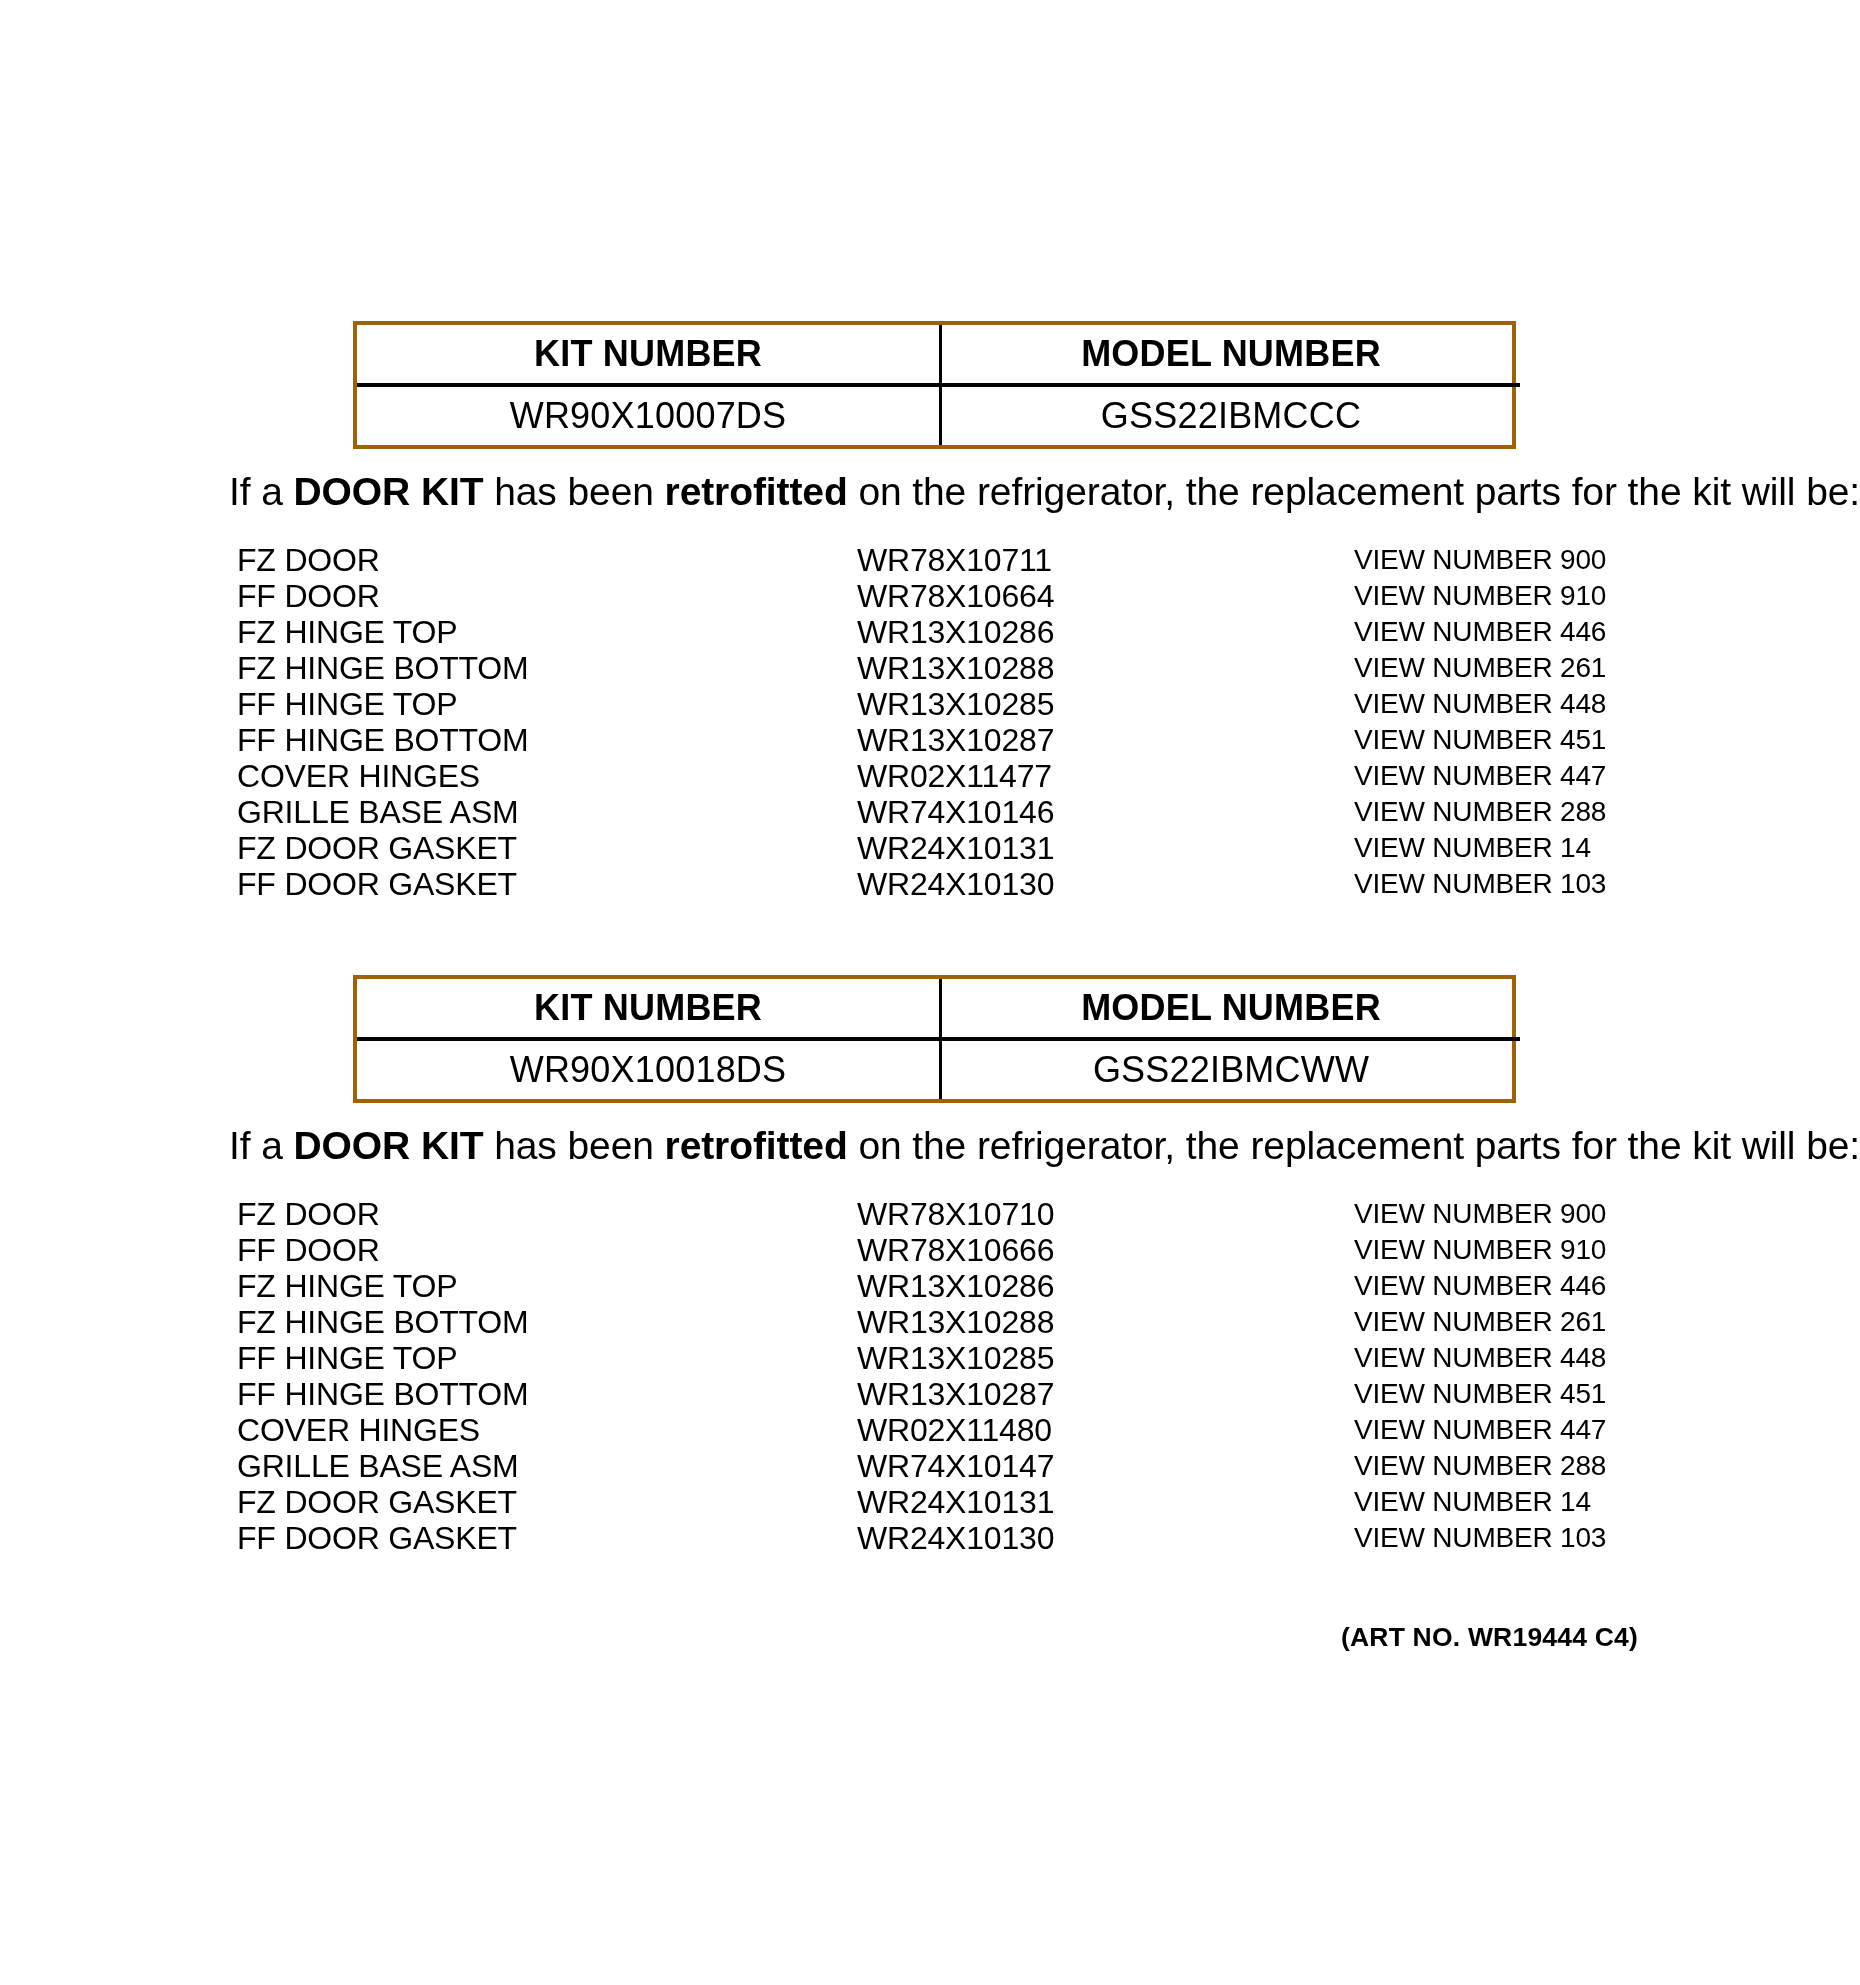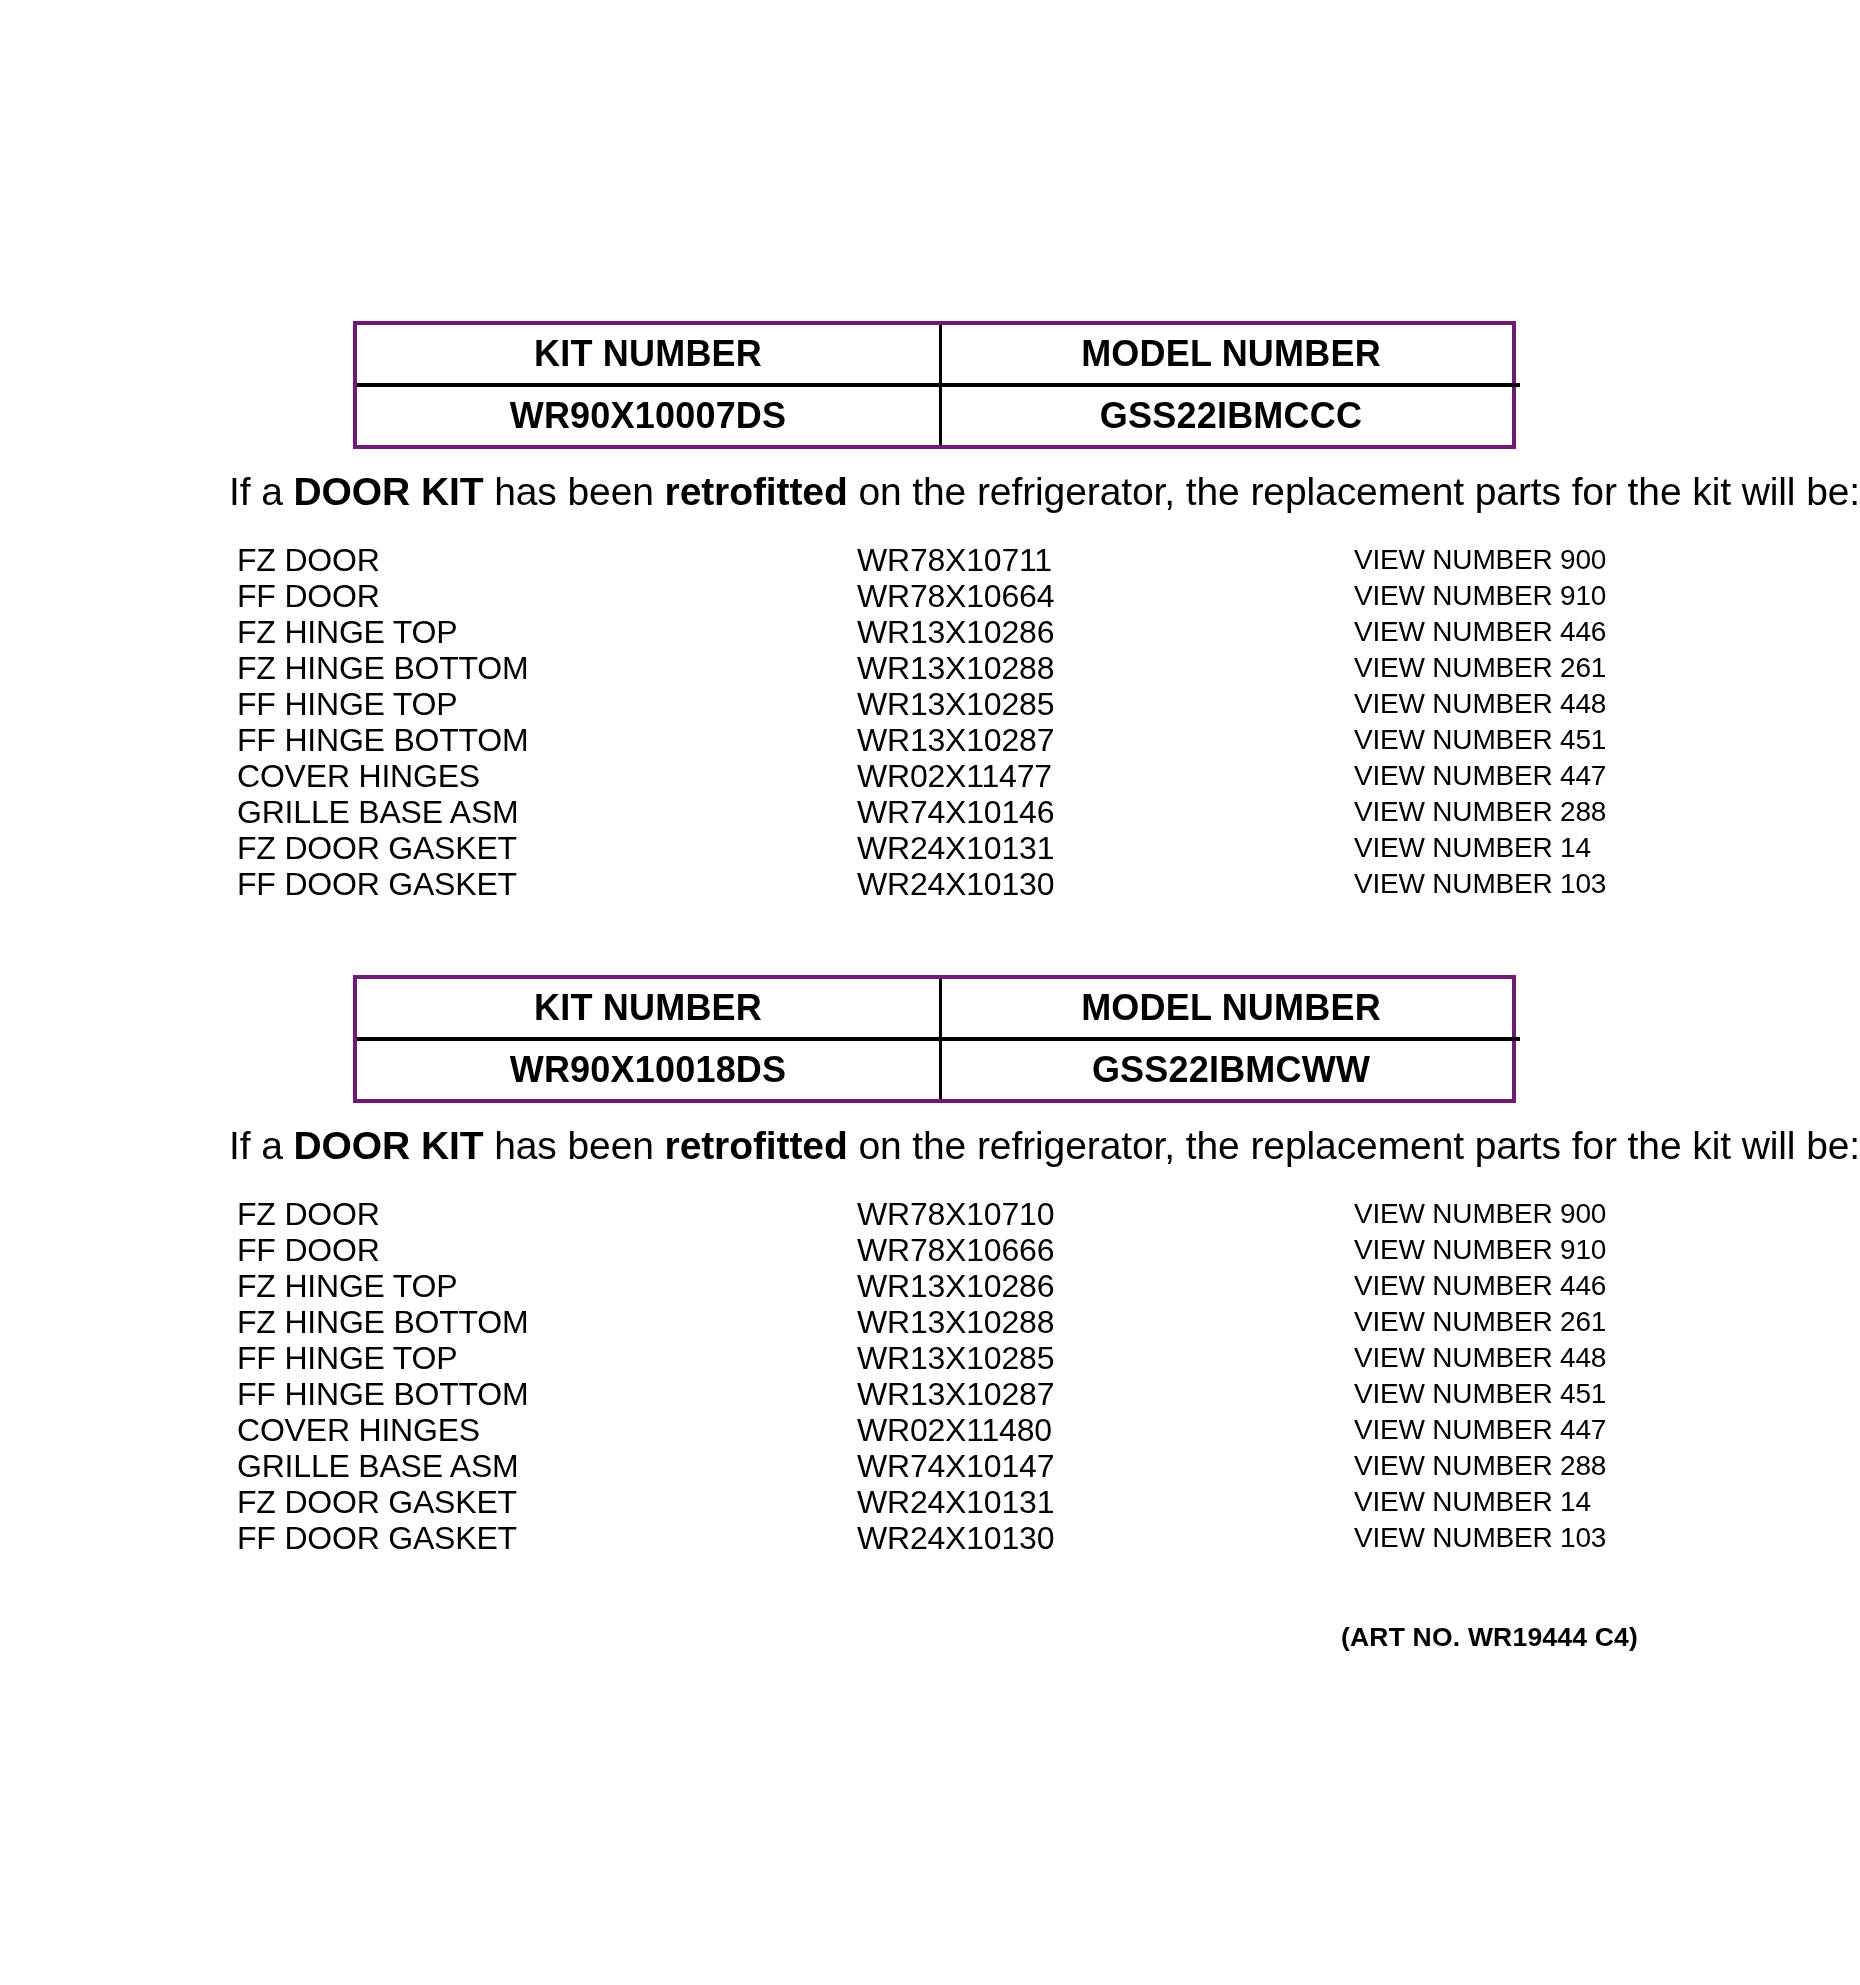--- a/index.html
+++ b/index.html
@@ -29,21 +29,21 @@
     width: 1861px;
   }
   .kit-section.section-1 { top: 321px; }
   .kit-section.section-2 { top: 975px; }
 
   
   .kit-table {
     position: relative;
     margin-left: 353px;
     width: 1163px;
-    border: 4px solid #701a75;
+    border: 4px solid #a16207;
     box-sizing: border-box;
     border-collapse: collapse;
     background: #fff;
   }
   .kit-table table {
     width: 100%;
     border-collapse: collapse;
     table-layout: fixed;
   }
   .kit-table th,
@@ -56,21 +56,21 @@
   .kit-table th {
     height: 58px;
     font-size: 36px;
     font-weight: bold;
     letter-spacing: 0.2px;
     border-bottom: 4px solid #000;
   }
   .kit-table td {
     height: 58px;
     font-size: 36px;
-    font-weight: bold;
+    font-weight: normal;
     letter-spacing: 0.2px;
   }
   .kit-table th.col-left,
   .kit-table td.col-left {
     width: 582px;
     border-right: 3.2px solid #000;
   }
   .kit-table th.col-right,
   .kit-table td.col-right {
     width: 578px;

